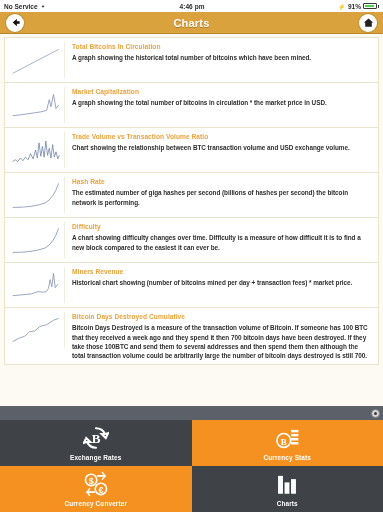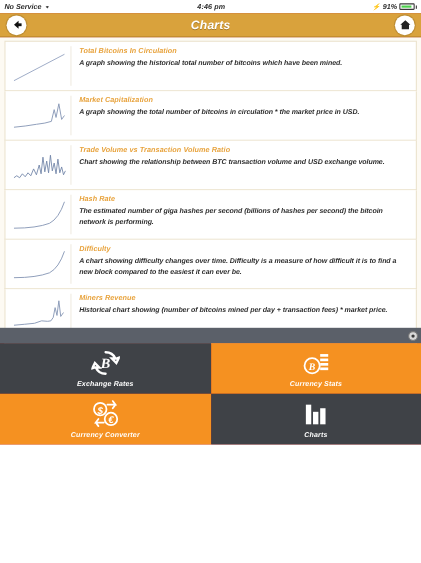--- a/index.html
+++ b/index.html
@@ -1,21 +1,21 @@
 <!DOCTYPE html>
 <html><head>
 <meta charset="utf-8">
 <style>
   * { box-sizing: border-box; margin: 0; padding: 0; }
   html, body {
     width: 383px; height: 512px;
     font-family: "Liberation Sans", sans-serif;
     background: #ffffff; overflow: hidden;
   }
-  #app { position: relative; width: 383px; height: 404px; background: #b91c1c; font-style: italic; }
+  #app { position: relative; width: 383px; height: 512px; background: #f0abfc; }
 
   
   .statusbar {
     height: 12px; background: #ffffff;
     display: flex; align-items: center; justify-content: space-between;
     padding: 0 4px; font-size: 6.5px; color: #2b2b2b; font-weight: bold;
   }
   .sb-left, .sb-right { display: flex; align-items: center; gap: 2px; }
   .sb-center { font-size: 6.5px; letter-spacing: .1px; }
   .wifi-ico { display:inline-block; width:6px; height:6px; }

